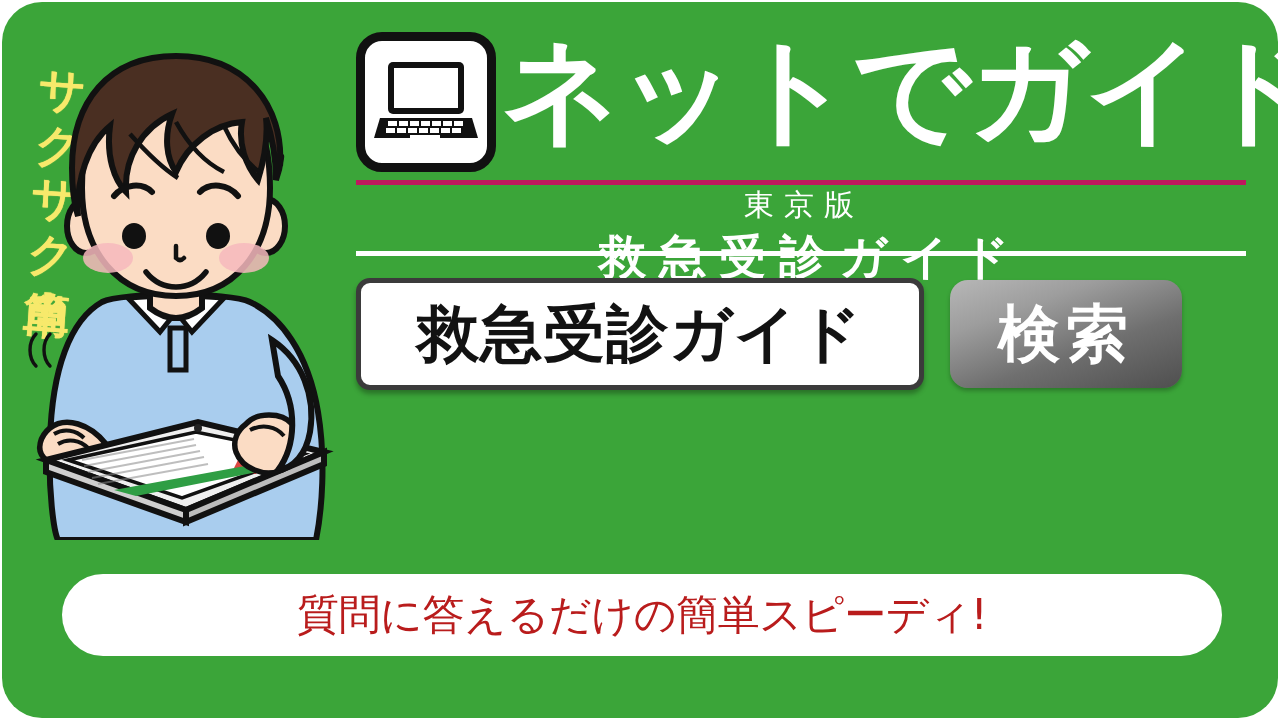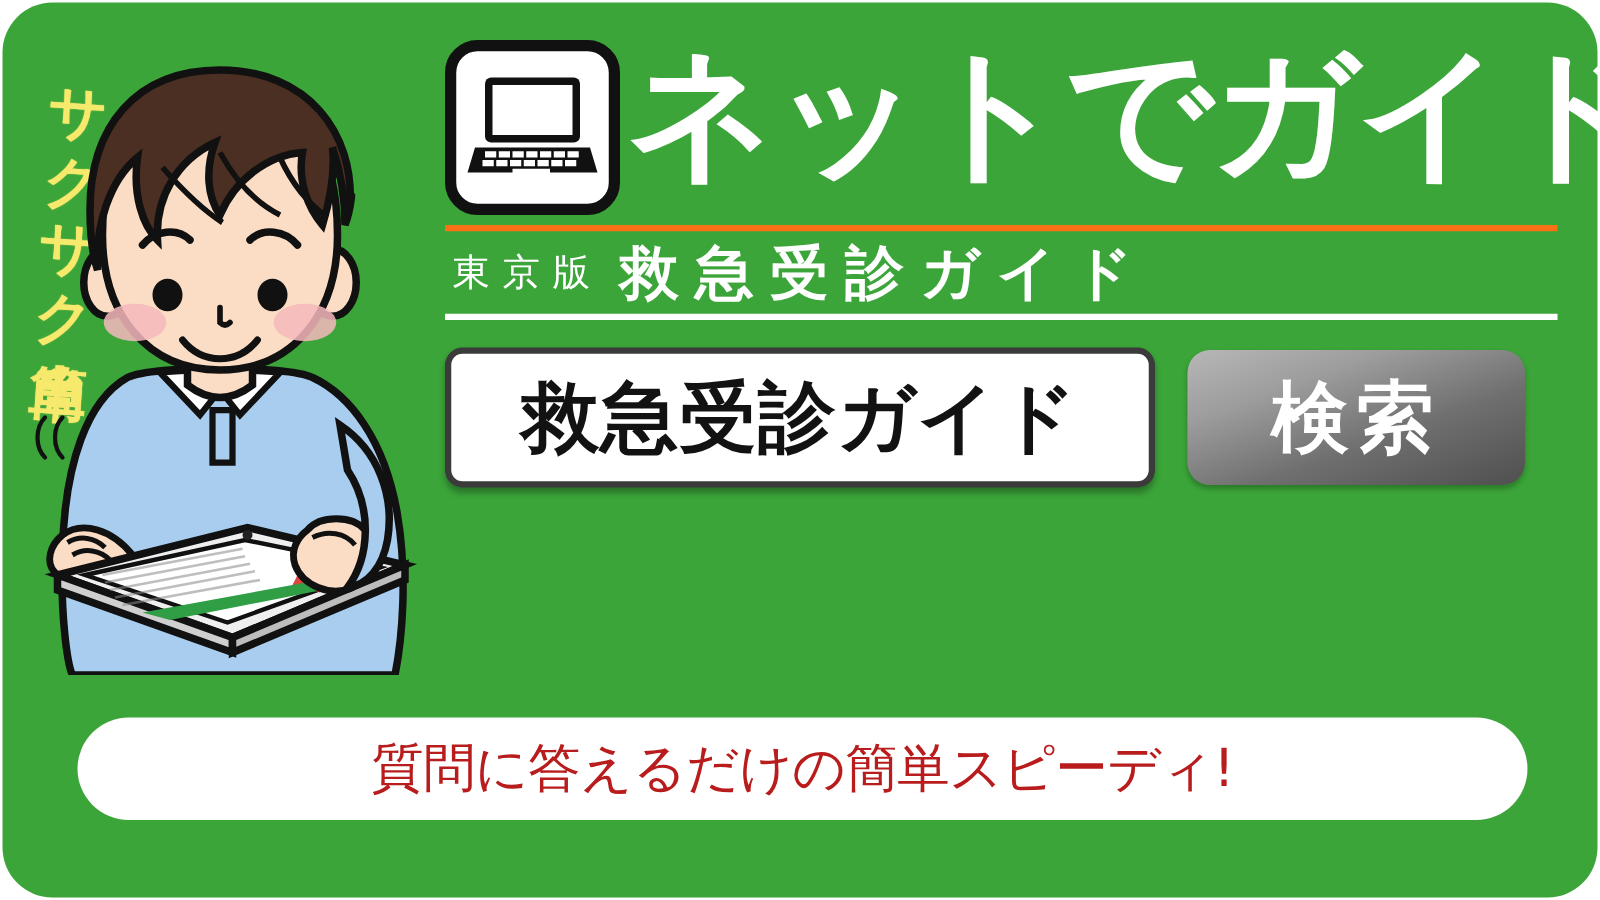--- a/index.html
+++ b/index.html
@@ -85,27 +85,28 @@
     line-height: 1;
     letter-spacing: -2px;
     white-space: nowrap;
     margin-left: 4px;
     margin-top: -6px;
   }
 
   
   .sub-band {
     margin-top: 4px;
-    border-top: 5px solid #f97316;
+    border-top: 5px solid #be185d;
     border-bottom: 5px solid #ffffff;
     height: 76px;
     width: 890px;
     display: flex;
     align-items: center;
     padding-left: 6px;
+    flex-direction: column;
   }
   .sub-small {
     font-size: 30px;
     color: #ffffff;
     letter-spacing: 10px;
     font-weight: normal;
     white-space: nowrap;
   }
   .sub-large {
     font-size: 47px;
@@ -132,21 +133,21 @@
     display: flex; align-items: center; justify-content: center;
   }
   .search-field-text {
     font-size: 62px;
     font-weight: bold;
     color: #121212;
     letter-spacing: 1px;
     white-space: nowrap;
   }
   .search-button {
-    width: 270px; height: 108px;
+    width: 232px; height: 108px;
     border-radius: 18px;
     background: linear-gradient(160deg, #b7b7b7 0%, #9d9d9d 28%, #6f6f6f 62%, #4f4f4f 100%);
     display: flex; align-items: center; justify-content: center;
     box-shadow: 0 3px 4px rgba(0,0,0,0.25);
   }
   .search-button-text {
     font-size: 62px;
     font-weight: bold;
     color: #ffffff;
     letter-spacing: 6px;

